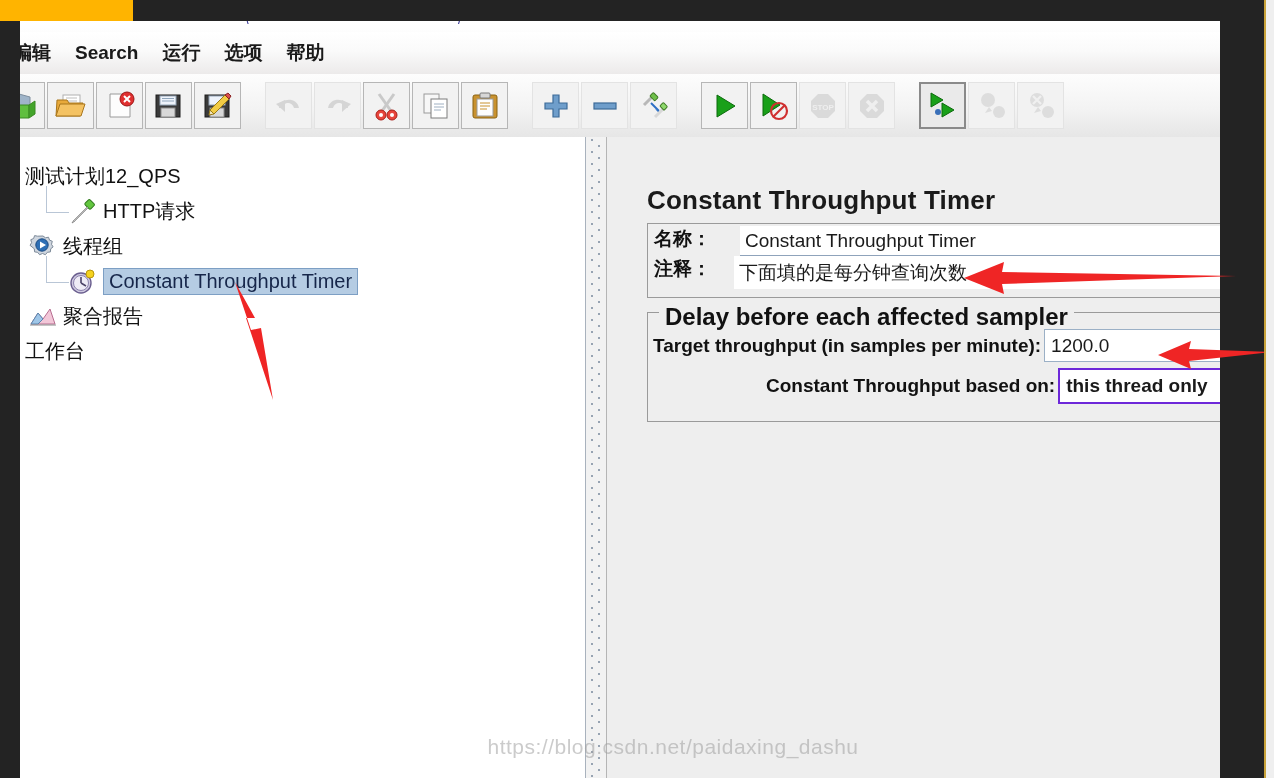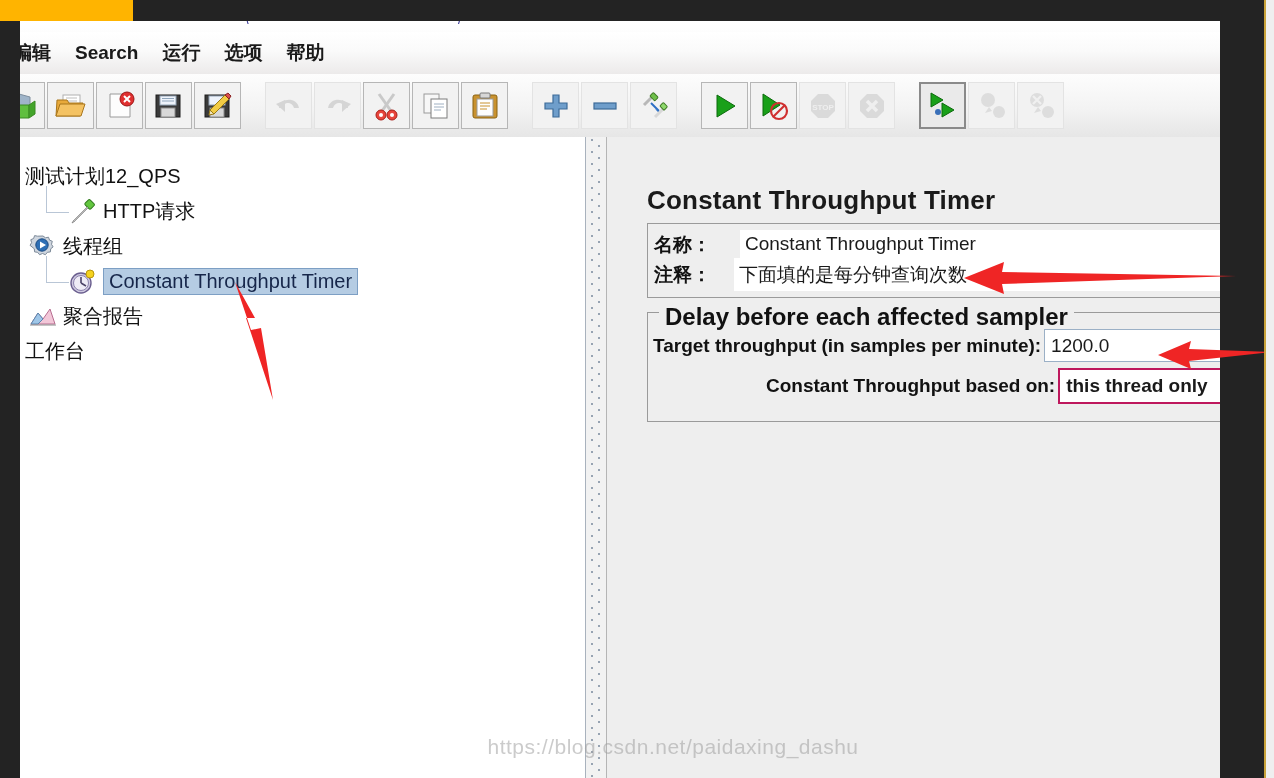--- a/index.html
+++ b/index.html
@@ -101,21 +101,21 @@
 
   
   #paneTitle{
     position:absolute;left:40px;top:48px;font-size:26px;font-weight:bold;color:#1a1a1a;
     letter-spacing:.2px;
   }
   #nameBox{
     position:absolute;left:40px;top:86px;width:620px;height:75px;
     border:1px solid #9a9a9a;background:#eeeeee;box-sizing:border-box;
   }
-  .fieldrow{position:absolute;left:0;height:37px;display:flex;align-items:center;}
+  .fieldrow{position:absolute;left:0;height:37px;display:flex;align-items:flex-start;}
   .flabel{
     font-size:19px;font-weight:bold;color:#111;white-space:nowrap;
     font-family:"Liberation Sans","DejaVu Sans",sans-serif;
   }
   .ftext{
     flex:1;background:#ffffff;border:none;border-bottom:1px solid #8fa3bb;
     height:30px;display:flex;align-items:center;padding-left:5px;
     font-size:19px;color:#1a1a1a;box-sizing:border-box;
   }
   .ftext.plain{border-bottom:none;background:#ffffff;height:33px;}
@@ -129,21 +129,21 @@
     font-size:24px;font-weight:bold;color:#111;
   }
   .grow{position:absolute;display:flex;align-items:center;}
   .grow .lab{font-size:19px;font-weight:bold;color:#111;white-space:nowrap;}
   .grow .val{
     background:#ffffff;border:1px solid #9bb0c6;height:33px;
     display:flex;align-items:center;padding-left:6px;font-size:19px;color:#1a1a1a;
     box-sizing:border-box;
   }
   .grow .combo{
-    background:#ffffff;border:2px solid #be185d;height:36px;
+    background:#ffffff;border:2px solid #6d28d9;height:36px;
     display:flex;align-items:center;padding-left:6px;font-size:19px;
     font-weight:bold;color:#1a1a1a;box-sizing:border-box;
   }
 
   
   .arrow{position:absolute;pointer-events:none;}
 
   
   #watermark{
     position:absolute;left:0;top:735px;width:1274px;

